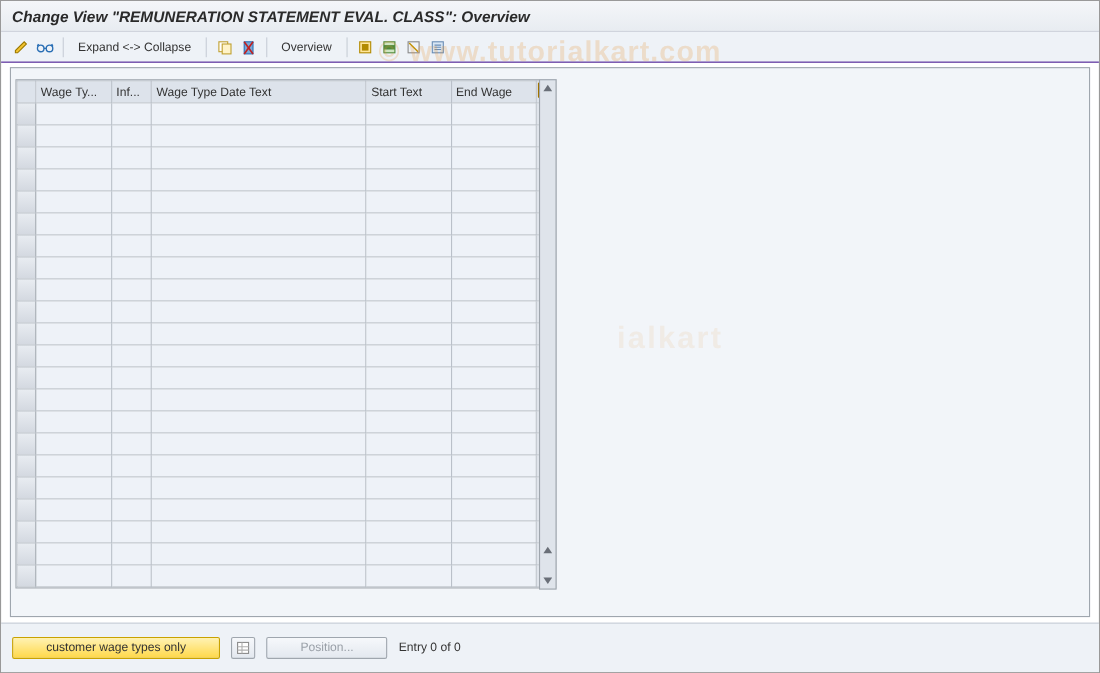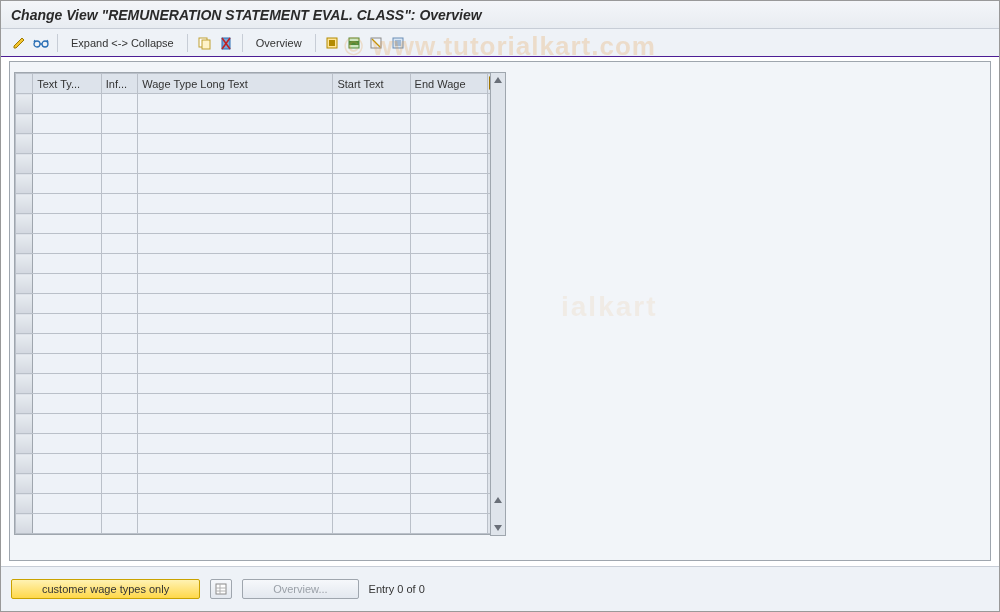--- a/index.html
+++ b/index.html
@@ -260,23 +260,23 @@
         <col style="width:64px">
         <col style="width:34px">
         <col style="width:182px">
         <col style="width:72px">
         <col style="width:72px">
         <col style="width:16px">
       </colgroup>
       <thead>
         <tr>
           <th></th>
-          <th><span>Text Ty...</span></th>
+          <th><span>Wage Ty...</span></th>
           <th><span>Inf...</span></th>
-          <th><span>Wage Type Long Text</span></th>
+          <th><span>Wage Type Date Text</span></th>
           <th><span>Start Text</span></th>
           <th><span>End Wage</span></th>
           <th class="config-col"><span class="config-btn"></span></th>
         </tr>
       </thead>
       <tbody id="grid-body">
           <tr>
             <td class="rowmark"></td>
             <td></td>
             <td></td>
@@ -503,19 +503,19 @@
   <button class="btn-yellow">
     <span>customer wage types only</span>
   </button>
   <div class="btn-flat">
     <svg width="12" height="12">
         <rect x="1" y="1" width="10" height="10" fill="#fff" stroke="#8a8a8a"></rect>
         <path d="M1 5 h10 M1 8 h10 M5 1 v10" stroke="#b0b0b0"></path>
       </svg>
   </div>
   <div class="btn-position">
-    <span>Overview...</span>
+    <span>Position...</span>
   </div>
   <span class="entry-label">Entry 0 of 0</span>
 </div>
 
 <div class="watermark">© www.tutorialkart.com</div>
 <div class="watermark2">ialkart</div>
 
 </body></html>

